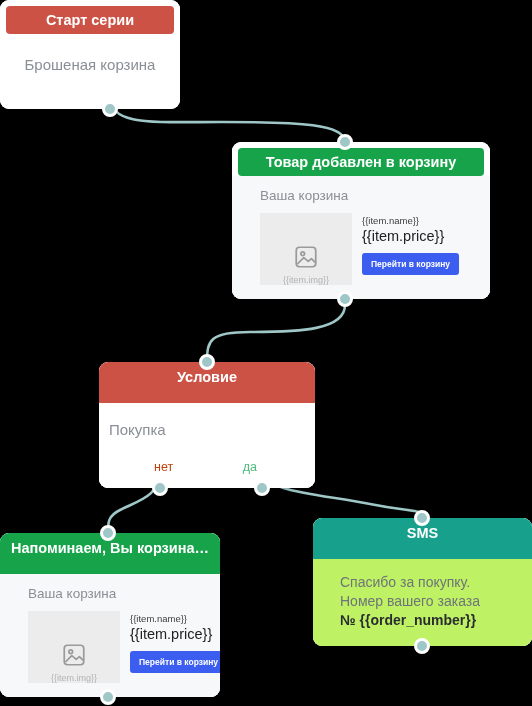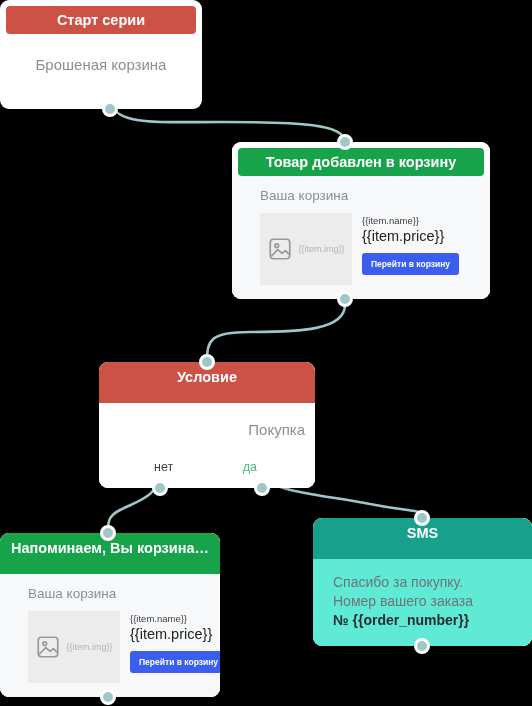--- a/index.html
+++ b/index.html
@@ -81,35 +81,35 @@
     font-size: 15px;
     padding: 22px 10px 36px 10px;
   }
 
   
   .cond-body {
     padding: 18px 10px 10px 10px;
     background: #ffffff;
   }
   .cond-title {
-    text-align: right;
+    text-align: left;
     color: #8a8f96;
     font-size: 15px;
     margin-bottom: 22px;
   }
   .cond-branches {
     position: relative;
     height: 18px;
   }
   .branch-label {
     position: absolute;
     font-size: 12.5px;
     font-weight: 500;
   }
-  .branch-no  { left: 45px;  color: #404040; }
+  .branch-no  { left: 45px;  color: #c2410c; }
   .branch-yes { right: 48px; color: #4cba7f; }
 
   
   .cart-body {
     background: #f7f8fa;
     padding: 12px 12px 14px 28px;
   }
   .cart-title {
     color: #8a8f96;
     font-size: 13.5px;
@@ -118,23 +118,23 @@
   .cart-row {
     display: flex;
     gap: 10px;
     align-items: flex-start;
   }
   .img-ph {
     width: 92px;
     height: 72px;
     background: #ececec;
     display: flex;
-    flex-direction: row;
+    flex-direction: column;
     align-items: center;
-    justify-content: center;
+    justify-content: flex-end;
     gap: 5px;
     flex: 0 0 auto;
   }
   .img-ph svg { display: block; }
   .img-ph-label {
     color: #b4b4b4;
     font-size: 9px;
   }
   .cart-info {
     flex: 1 1 auto;
@@ -159,22 +159,22 @@
     font-weight: bold;
     padding: 6px 9px;
     border-radius: 3px;
     border: none;
     white-space: nowrap;
     cursor: pointer;
   }
 
   
   .sms-body {
-    padding: 14px 14px 16px 20px;
-    background: #5eead4;
+    padding: 14px 14px 16px 27px;
+    background: #bef264;
   }
   .sms-line {
     color: #6f7478;
     font-size: 14px;
     line-height: 1.35;
   }
   .sms-line.bold {
     color: #2a2d30;
     font-weight: bold;
   }
@@ -186,21 +186,21 @@
 
   <svg id="edges" viewBox="0 0 532 706" width="532" height="706">
     <g fill="none" stroke="#9fc7c8" stroke-width="2.6" stroke-linecap="round">
       <path d="M110,96 C110,126 150,122 222,122 C300,122 345,124 345,142"></path>
       <path d="M345,305 C345,330 300,332 250,332 C210,332 207,340 207,362"></path>
       <path d="M160,470 C160,496 140,500 120,510 C108,516 108,522 108,533"></path>
       <path d="M262,470 C262,492 320,494 370,504 C415,513 422,508 422,518"></path>
     </g>
   </svg>
 
-  <div class="node" style="left:0px; top:0px; width:202px;border-radius:21px;">
+  <div class="node" style="left:0px; top:0px; width:180px;">
     <div class="node-inner">
       <div class="node-header hdr-red hdr-inset">Старт серии</div>
       <div class="start-body">Брошеная корзина</div>
     </div>
     <div class="dot" style="left:102px; bottom:-8px;"></div>
   </div>
 
   <div class="node" style="left:232px; top:142px; width:258px;">
     <div class="node-inner">
       <div class="node-header hdr-green hdr-inset">Товар добавлен в корзину</div>

